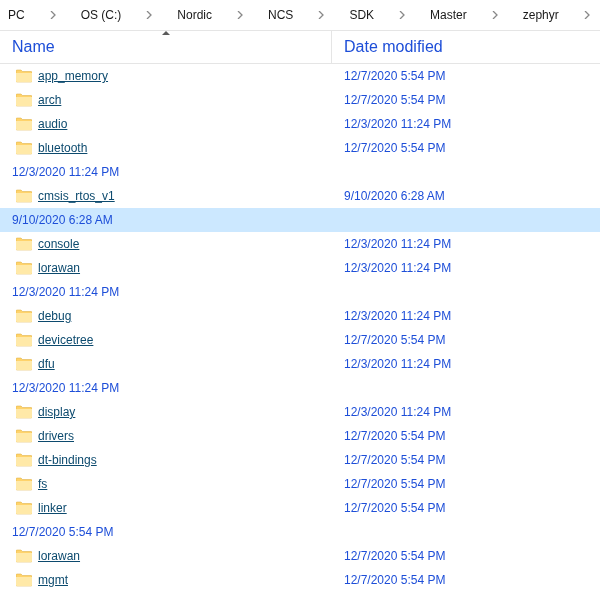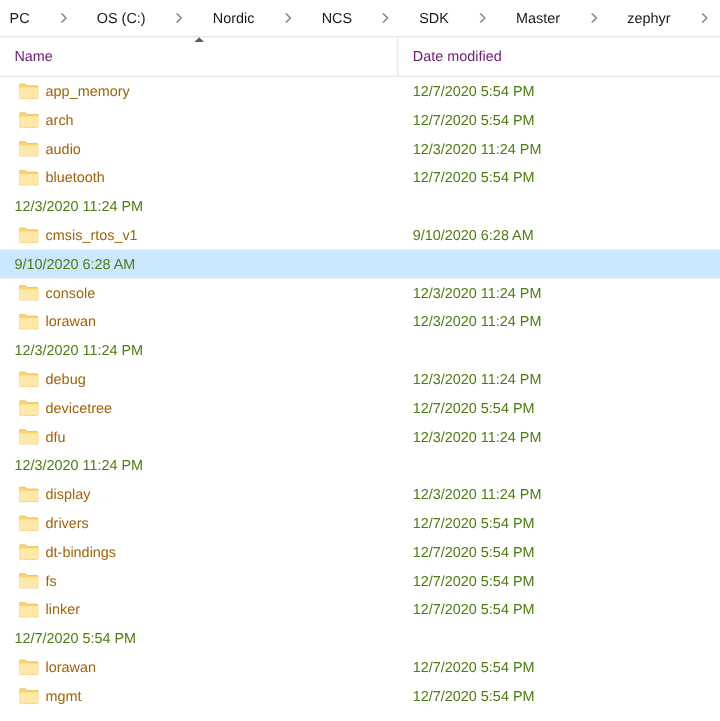--- a/index.html
+++ b/index.html
@@ -33,22 +33,22 @@
       align-items: center;
       justify-content: center;
       color: #999;
     }
     .headers {
       display: flex;
       align-items: center;
       height: 34px;
       border-top: 1px solid #e5e5e5;
       border-bottom: 1px solid #e5e5e5;
-      color: #701a75;
-      font-size: 12px;
+      color: #1d4ed8;
+      font-size: 16px;
       user-select: none;
       position: relative;
       justify-content: space-between;
     }
     .col-name {
       width: 332px;
       padding-left: 12px;
       display: flex;
       align-items: center;
       height: 100%;
@@ -83,28 +83,29 @@
       font-size: 12px;
       cursor: default;
     }
     .row.selected { background: #cce8ff; }
     .row .cell-name {
       width: 332px;
       display: flex;
       align-items: flex-end;
       padding-left: 16px;
       gap: 6px;
-      color: #a16207;
+      color: #0c4a6e;
       overflow: hidden;
       white-space: nowrap;
+      text-decoration: underline;
     }
     .row .cell-date {
       flex: 1;
       padding-left: 12px;
-      color: #4d7c0f;
+      color: #1d4ed8;
       white-space: nowrap;
     }
     .folder-icon {
       width: 16px;
       height: 14px;
       flex-shrink: 0;
     }
     .folder-icon svg { width: 16px; height: 14px; display: block; }
   </style>
 </head>

